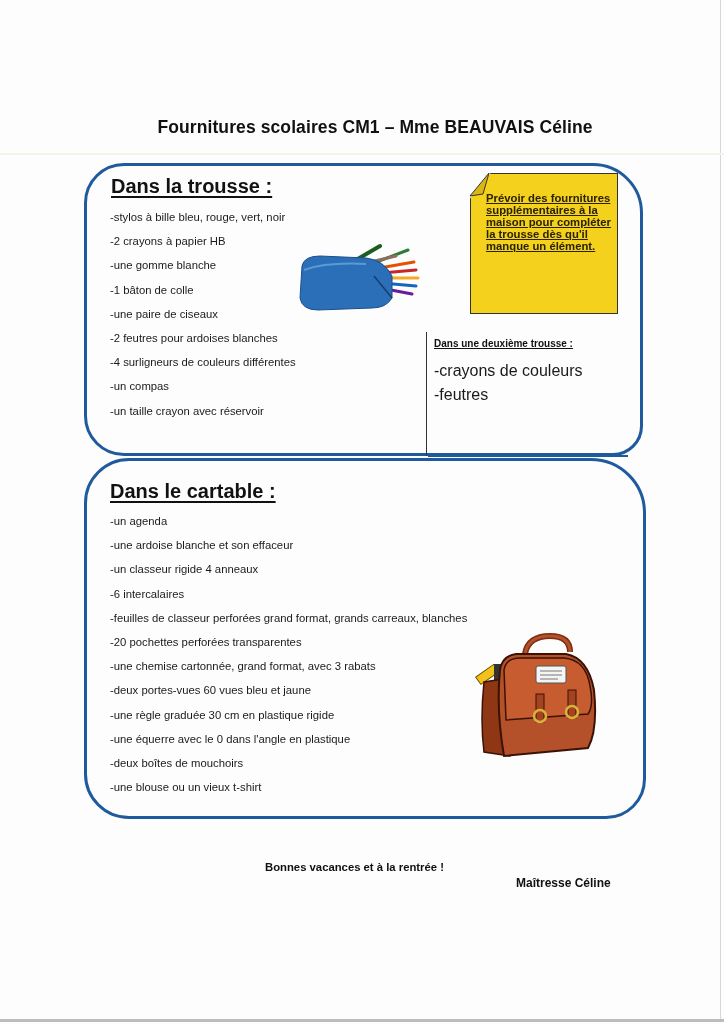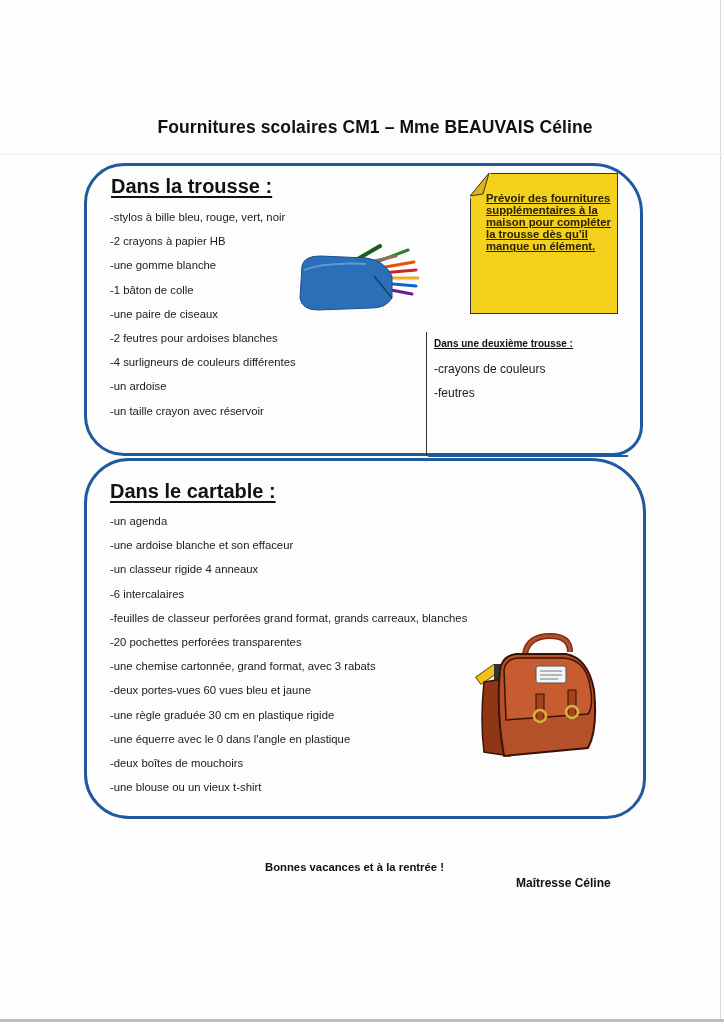--- a/index.html
+++ b/index.html
@@ -20,21 +20,21 @@
   .section-heading { position:absolute; font-weight:bold; font-size:20px; text-decoration:underline; text-underline-offset:3px; color:#111; }
   .list { position:absolute; margin:0; padding:0; list-style:none; font-size:11.3px; color:#1a1a1a; }
   .list li { height:24.2px; line-height:14px; }
 
   .note { position:absolute; left:470px; top:173px; width:146px; height:139px; background:#f4d11c; border:1px solid #333;
           clip-path: polygon(14% 0, 100% 0, 100% 100%, 0 100%, 0 18%); }
   .note-fold { position:absolute; left:469px; top:172px; width:24px; height:27px; }
   .note-text { position:absolute; left:486px; top:192px; width:128px; font-weight:bold; font-size:11.3px; line-height:12px; color:#2a2200; text-decoration:underline; }
 
   .sub-heading { position:absolute; left:434px; top:338px; font-weight:bold; font-size:10px; text-decoration:underline; color:#111; }
-  .sub-list { position:absolute; left:434px; top:362px; margin:0; padding:0; list-style:none; font-size:12px; }
+  .sub-list { position:absolute; left:434px; top:362px; margin:0; padding:0; list-style:none; font-size:16px; }
   .sub-list li { height:24px; }
 
   .pencil-case { position:absolute; left:296px; top:236px; width:128px; height:80px; }
   .satchel { position:absolute; left:470px; top:630px; width:135px; height:130px; }
 
   .closing { position:absolute; left:265px; top:829px; font-weight:bold; font-size:11.3px; color:#111;margin-top:32px; }
   .signature { position:absolute; left:516px; top:876px; font-weight:bold; font-size:12px; color:#111; }
 </style>
 </head>
 <body>
@@ -48,21 +48,21 @@
 <div class="box box-trousse"></div>
 <div class="section-heading" style="left:111px; top:175px;">Dans la trousse :</div>
 <ul class="list" style="left:110px; top:210px;">
   <li>-stylos à bille bleu, rouge, vert, noir</li>
   <li>-2 crayons à papier HB</li>
   <li>-une gomme blanche</li>
   <li>-1 bâton de colle</li>
   <li>-une paire de ciseaux</li>
   <li>-2 feutres pour ardoises blanches</li>
   <li>-4 surligneurs de couleurs différentes</li>
-  <li>-un ardoise</li>
+  <li>-un compas</li>
   <li>-un taille crayon avec réservoir</li>
 </ul>
 
 <svg class="pencil-case" viewBox="0 0 128 80">
   <g stroke-width="3" stroke-linecap="round">
     <line x1="70" y1="30" x2="112" y2="14" stroke="#2e7d32"></line>
     <line x1="72" y1="34" x2="118" y2="26" stroke="#e65100"></line>
     <line x1="74" y1="38" x2="120" y2="34" stroke="#c62828"></line>
     <line x1="74" y1="42" x2="122" y2="42" stroke="#f9a825"></line>
     <line x1="74" y1="46" x2="120" y2="50" stroke="#1565c0"></line>

